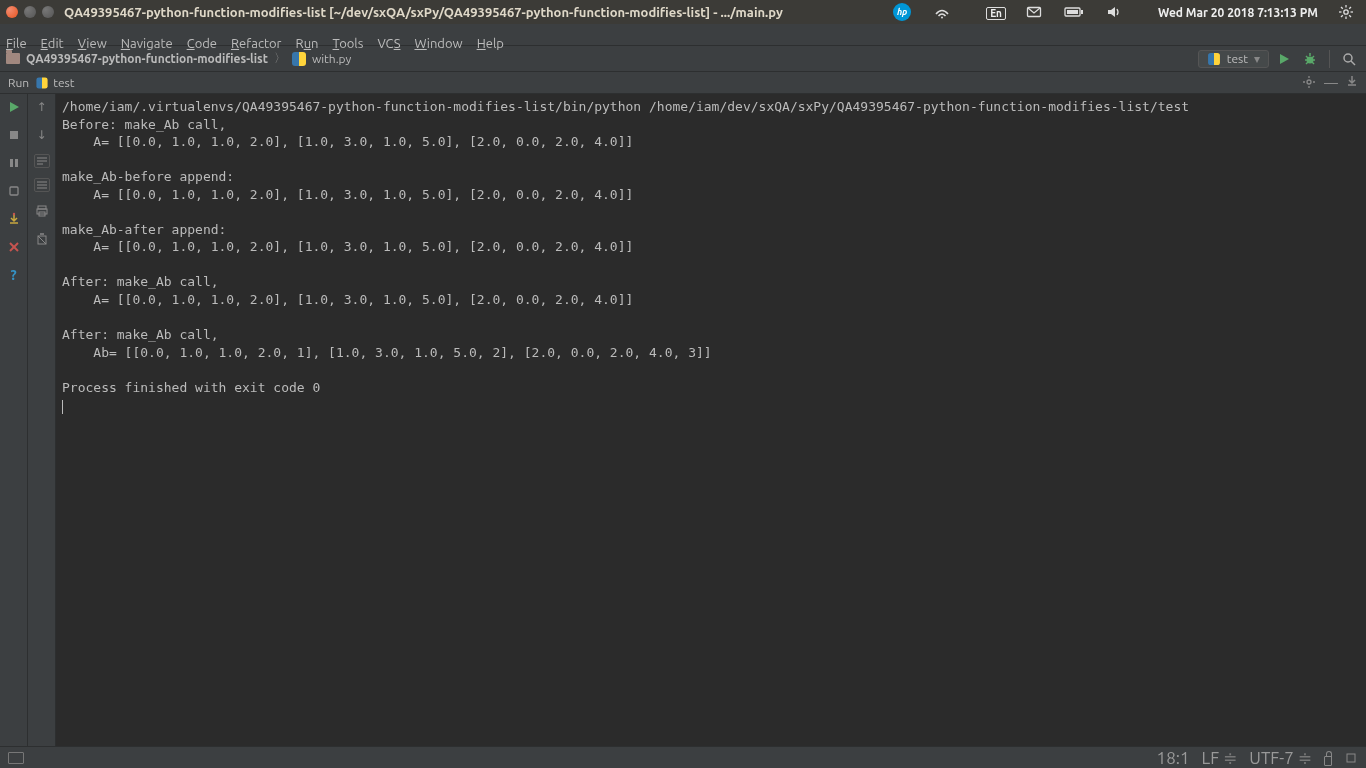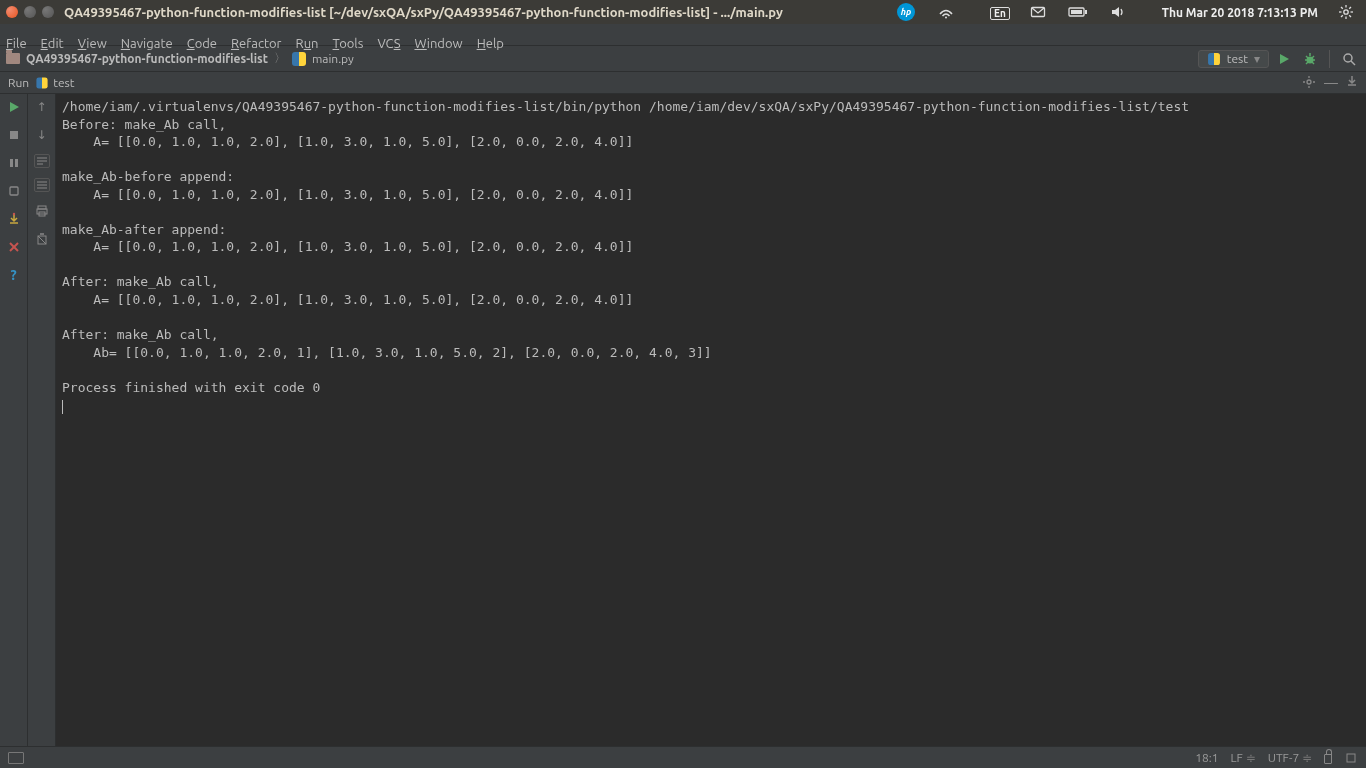--- a/index.html
+++ b/index.html
@@ -39,21 +39,21 @@
 .g-play { color:#59a869; }
 .g-stop { color:#888; }
 .g-pause { color:#888; }
 .g-red { color:#c75450; }
 .g-yellow { color:#c9a83f; }
 .g-blue { color:#3592c4; }
 .gutter-mid { width: 28px; background: #3c3f41; display:flex; flex-direction:column; align-items:center; padding-top:4px; gap:10px; border-right:1px solid #2d2f30; }
 .gutter-mid .m-btn { width:18px; height:18px; display:flex; align-items:center; justify-content:center; font-size:12px; color:#888; }
 .console { flex:1; background:#2b2b2b; color:#bbbbbb; font-family: "DejaVu Sans Mono", "Liberation Mono", monospace; font-size: 13px; line-height: 1.35; padding: 4px 6px; white-space: pre; overflow:auto; }
 .console .caret { display:inline-block; width:1px; height:14px; background:#bbb; vertical-align:bottom; }
-.statusbar { height: 22px; background:#3c3f41; border-top:1px solid #2d2f30; display:flex; align-items:center; padding:0 8px; font-size:12px; color:#999; }
+.statusbar { height: 22px; background:#3c3f41; border-top:1px solid #2d2f30; display:flex; align-items:center; padding:0 8px; font-size:17px; color:#999; }
 .statusbar .sb-left { width:16px; height:12px; border:1px solid #777; border-radius:1px; }
 .statusbar .sb-right { margin-left:auto; display:flex; align-items:center; gap:12px; white-space:nowrap; }
 .lock-icon { display:inline-block; width:8px; height:10px; border:1px solid #888; border-radius:1px; position:relative; }
 .lock-icon::before { content:""; position:absolute; top:-6px; left:1px; width:4px; height:5px; border:1px solid #888; border-bottom:none; border-radius:3px 3px 0 0; }
 svg { display:block; }
 </style>
 </head>
 <body>
 
 <div class="os-titlebar">
@@ -87,21 +87,21 @@
           <rect x="17" y="4" width="2" height="4" fill="#ddd"></rect>
           <rect x="3" y="4" width="11" height="4" fill="#ddd"></rect>
         </svg>
     </span>
     <span class="tray-icon">
       <svg width="16" height="16" viewBox="0 0 16 16">
           <path d="M2 6 L5 6 L9 3 L9 13 L5 10 L2 10 Z" fill="#ddd"></path>
           <path d="M11 5 Q13 8 11 11" stroke="#ddd" stroke-width="1.3" fill="none"></path>
         </svg>
     </span>
-    <span class="tray-text">Thu Mar 20 2018  7:13:13 PM</span>
+    <span class="tray-text">Wed Mar 20 2018  7:13:13 PM</span>
     <span class="tray-icon">
       <svg width="16" height="16" viewBox="0 0 16 16">
           <circle cx="8" cy="8" r="2.2" fill="none" stroke="#ddd" stroke-width="1.3"></circle>
           <g stroke="#ddd" stroke-width="1.3">
             <line x1="8" y1="1" x2="8" y2="3.5"></line>
             <line x1="8" y1="12.5" x2="8" y2="15"></line>
             <line x1="1" y1="8" x2="3.5" y2="8"></line>
             <line x1="12.5" y1="8" x2="15" y2="8"></line>
             <line x1="3" y1="3" x2="4.8" y2="4.8"></line>
             <line x1="11.2" y1="11.2" x2="13" y2="13"></line>
@@ -126,21 +126,21 @@
   <span class="menu-item"><u>W</u>indow</span>
   <span class="menu-item"><u>H</u>elp</span>
 </div>
 
 <div class="navbar">
   <div class="breadcrumb">
     <span class="folder-icon"></span>
     <span style="font-weight:bold;">QA49395467-python-function-modifies-list</span>
     <span class="chev">〉</span>
     <span class="py-icon"></span>
-    <span>main.py</span>
+    <span>with.py</span>
   </div>
   <div class="navbar-right">
     <div class="run-config">
       <span class="py-icon" style="transform:scale(0.85);"></span>
       <span>test</span>
       <span style="color:#888;">▾</span>
     </div>
     <div class="tool-btn play-green">
       <svg width="14" height="14" viewBox="0 0 14 14">
           <path d="M3 2 L12 7 L3 12 Z" fill="#59a869"></path>

